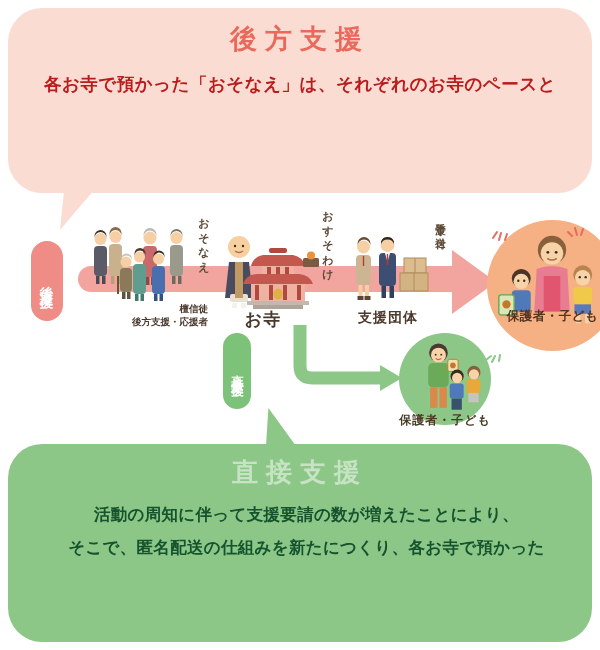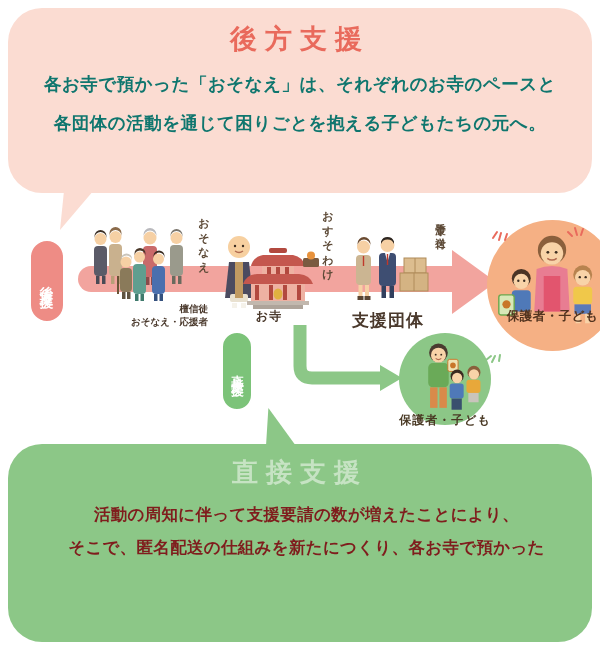--- a/index.html
+++ b/index.html
@@ -13,33 +13,33 @@
   
   .bubble-top{
     left:8px;top:8px;width:584px;height:185px;border-radius:34px;
     background:#fbdcd2;text-align:center;box-sizing:border-box;padding-top:13px;
   }
   .bubble-title-pink{
     font-size:27px;font-weight:bold;letter-spacing:8px;color:#e96a5c;
     margin-bottom:8px;
   }
   .bubble-top .line{
-    font-size:17.5px;font-weight:600;line-height:39px;color:#0f766e;letter-spacing:0.5px;
+    font-size:17.5px;font-weight:600;line-height:39px;color:#b91c1c;letter-spacing:0.5px;
   }
 
   .bubble-bottom{
     left:8px;top:444px;width:584px;height:198px;border-radius:34px;
     background:#8cc787;text-align:center;box-sizing:border-box;padding-top:11px;
   }
   .bubble-title-green{
     font-size:26px;font-weight:bold;letter-spacing:8px;color:rgba(255,255,255,0.5);
     margin-bottom:9px;
   }
   .bubble-bottom .line{
-    font-size:16.5px;font-weight:600;line-height:32.5px;color:#7f1d1d;letter-spacing:0.3px;padding-left:13px;
+    font-size:16.5px;font-weight:600;line-height:32.5px;color:#14532d;letter-spacing:0.3px;padding-left:13px;
   }
 
   
   .vpill{
     border-radius:20px;border:2px solid #ffffff;color:#ffffff;font-weight:bold;
     writing-mode:vertical-rl;text-orientation:upright;
     display:flex;align-items:center;justify-content:center;letter-spacing:3px;
     box-sizing:border-box;
   }
   .pill-rear{left:29px;top:239px;width:36px;height:84px;background:#ee8c85;font-size:13.5px;}
@@ -62,22 +62,22 @@
   }
   .cap-osonae{left:195px;top:210px;height:64px;font-size:11px;}
   .cap-osusowake{left:319px;top:203px;height:76px;font-size:11px;}
   .cap-delivery{left:416px;top:214px;height:50px;width:32px;font-size:10.5px;line-height:15px;letter-spacing:1px;}
 
   
   .hlabel{
     color:#4a392c;font-weight:bold;text-align:center;letter-spacing:1px;
   }
   .lab-donors{left:84px;top:303px;width:124px;font-size:9.5px;line-height:12.5px;letter-spacing:0;text-align:right;}
-  .lab-temple{left:232px;top:308px;width:74px;font-size:12px;}
-  .lab-org{left:348px;top:309px;width:80px;font-size:17px;}
+  .lab-temple{left:226px;top:308px;width:74px;font-size:17px;}
+  .lab-org{left:348px;top:309px;width:80px;font-size:14px;}
   .lab-family-green{left:385px;top:412px;width:120px;font-size:12px;color:#4a3a25;}
 
   
   .circle-orange{
     left:487px;top:220px;width:131px;height:131px;border-radius:50%;
     background:#f5b084;
   }
   .circle-green{
     left:399px;top:333px;width:92px;height:92px;border-radius:50%;
     background:#8cc787;
@@ -92,21 +92,20 @@
   .elbow{left:290px;top:325px;width:120px;height:72px;}
 
   .spark{pointer-events:none;}
 </style>
 </head>
 <body>
 
 <div class="abs bubble-top">
   <div class="bubble-title-pink">後方支援</div>
   <div class="line">各お寺で預かった「おそなえ」は、それぞれのお寺のペースと</div>
-  <div class="line">各団体の活動を通じて困りごとを抱える子どもたちの元へ。</div>
 </div>
 <div class="abs tail bubble-top-tail" style="position:absolute;left:60px;top:190px;width:34px;height:40px;background:#fbdcd2;clip-path:polygon(12% 0,100% 0,0 100%);"></div>
 
 <div class="abs band"></div>
 <div class="abs band-arrowhead"></div>
 
 <div class="abs vpill pill-rear">後方支援</div>
 
 <svg class="abs" style="left:88px;top:226px;" width="112" height="80" viewBox="0 0 112 80">
 
@@ -157,21 +156,21 @@
   <g>
     <rect x="64" y="40" width="13" height="28" rx="4" fill="#4a6fae"></rect>
     <circle cx="70.5" cy="33" r="5.5" fill="#f6d0a4"></circle>
     <path d="M65.5 32 a5.5 5.5 0 0 1 11 0 l0 -2 a5.5 5.5 0 0 0 -11 0 Z" fill="#3b2e24"></path>
     <rect x="66" y="68" width="3.5" height="7" fill="#35517e"></rect>
       <rect x="71.5" y="68" width="3.5" height="7" fill="#35517e"></rect>
   </g>
 </svg>
 <div class="abs hlabel lab-donors">
   <div>檀信徒</div>
-  <div>おそなえ・応援者</div>
+  <div>後方支援・応援者</div>
 </div>
 
 <div class="abs vcap cap-osonae">おそなえ</div>
 
 <svg class="abs" style="left:221px;top:234px;" width="36" height="76" viewBox="0 0 36 76">
   <path d="M8 28 L28 28 L32 64 L4 64 Z" fill="#4b4b60"></path>
   <rect x="9" y="60" width="18" height="8" rx="2" fill="#e9e1d0"></rect>
   <rect x="14" y="28" width="8" height="36" fill="#c09a62"></rect>
   <circle cx="18" cy="13" r="11" fill="#f7d0a0"></circle>
   <circle cx="14" cy="12" r="1.2" fill="#3a2c20"></circle>

